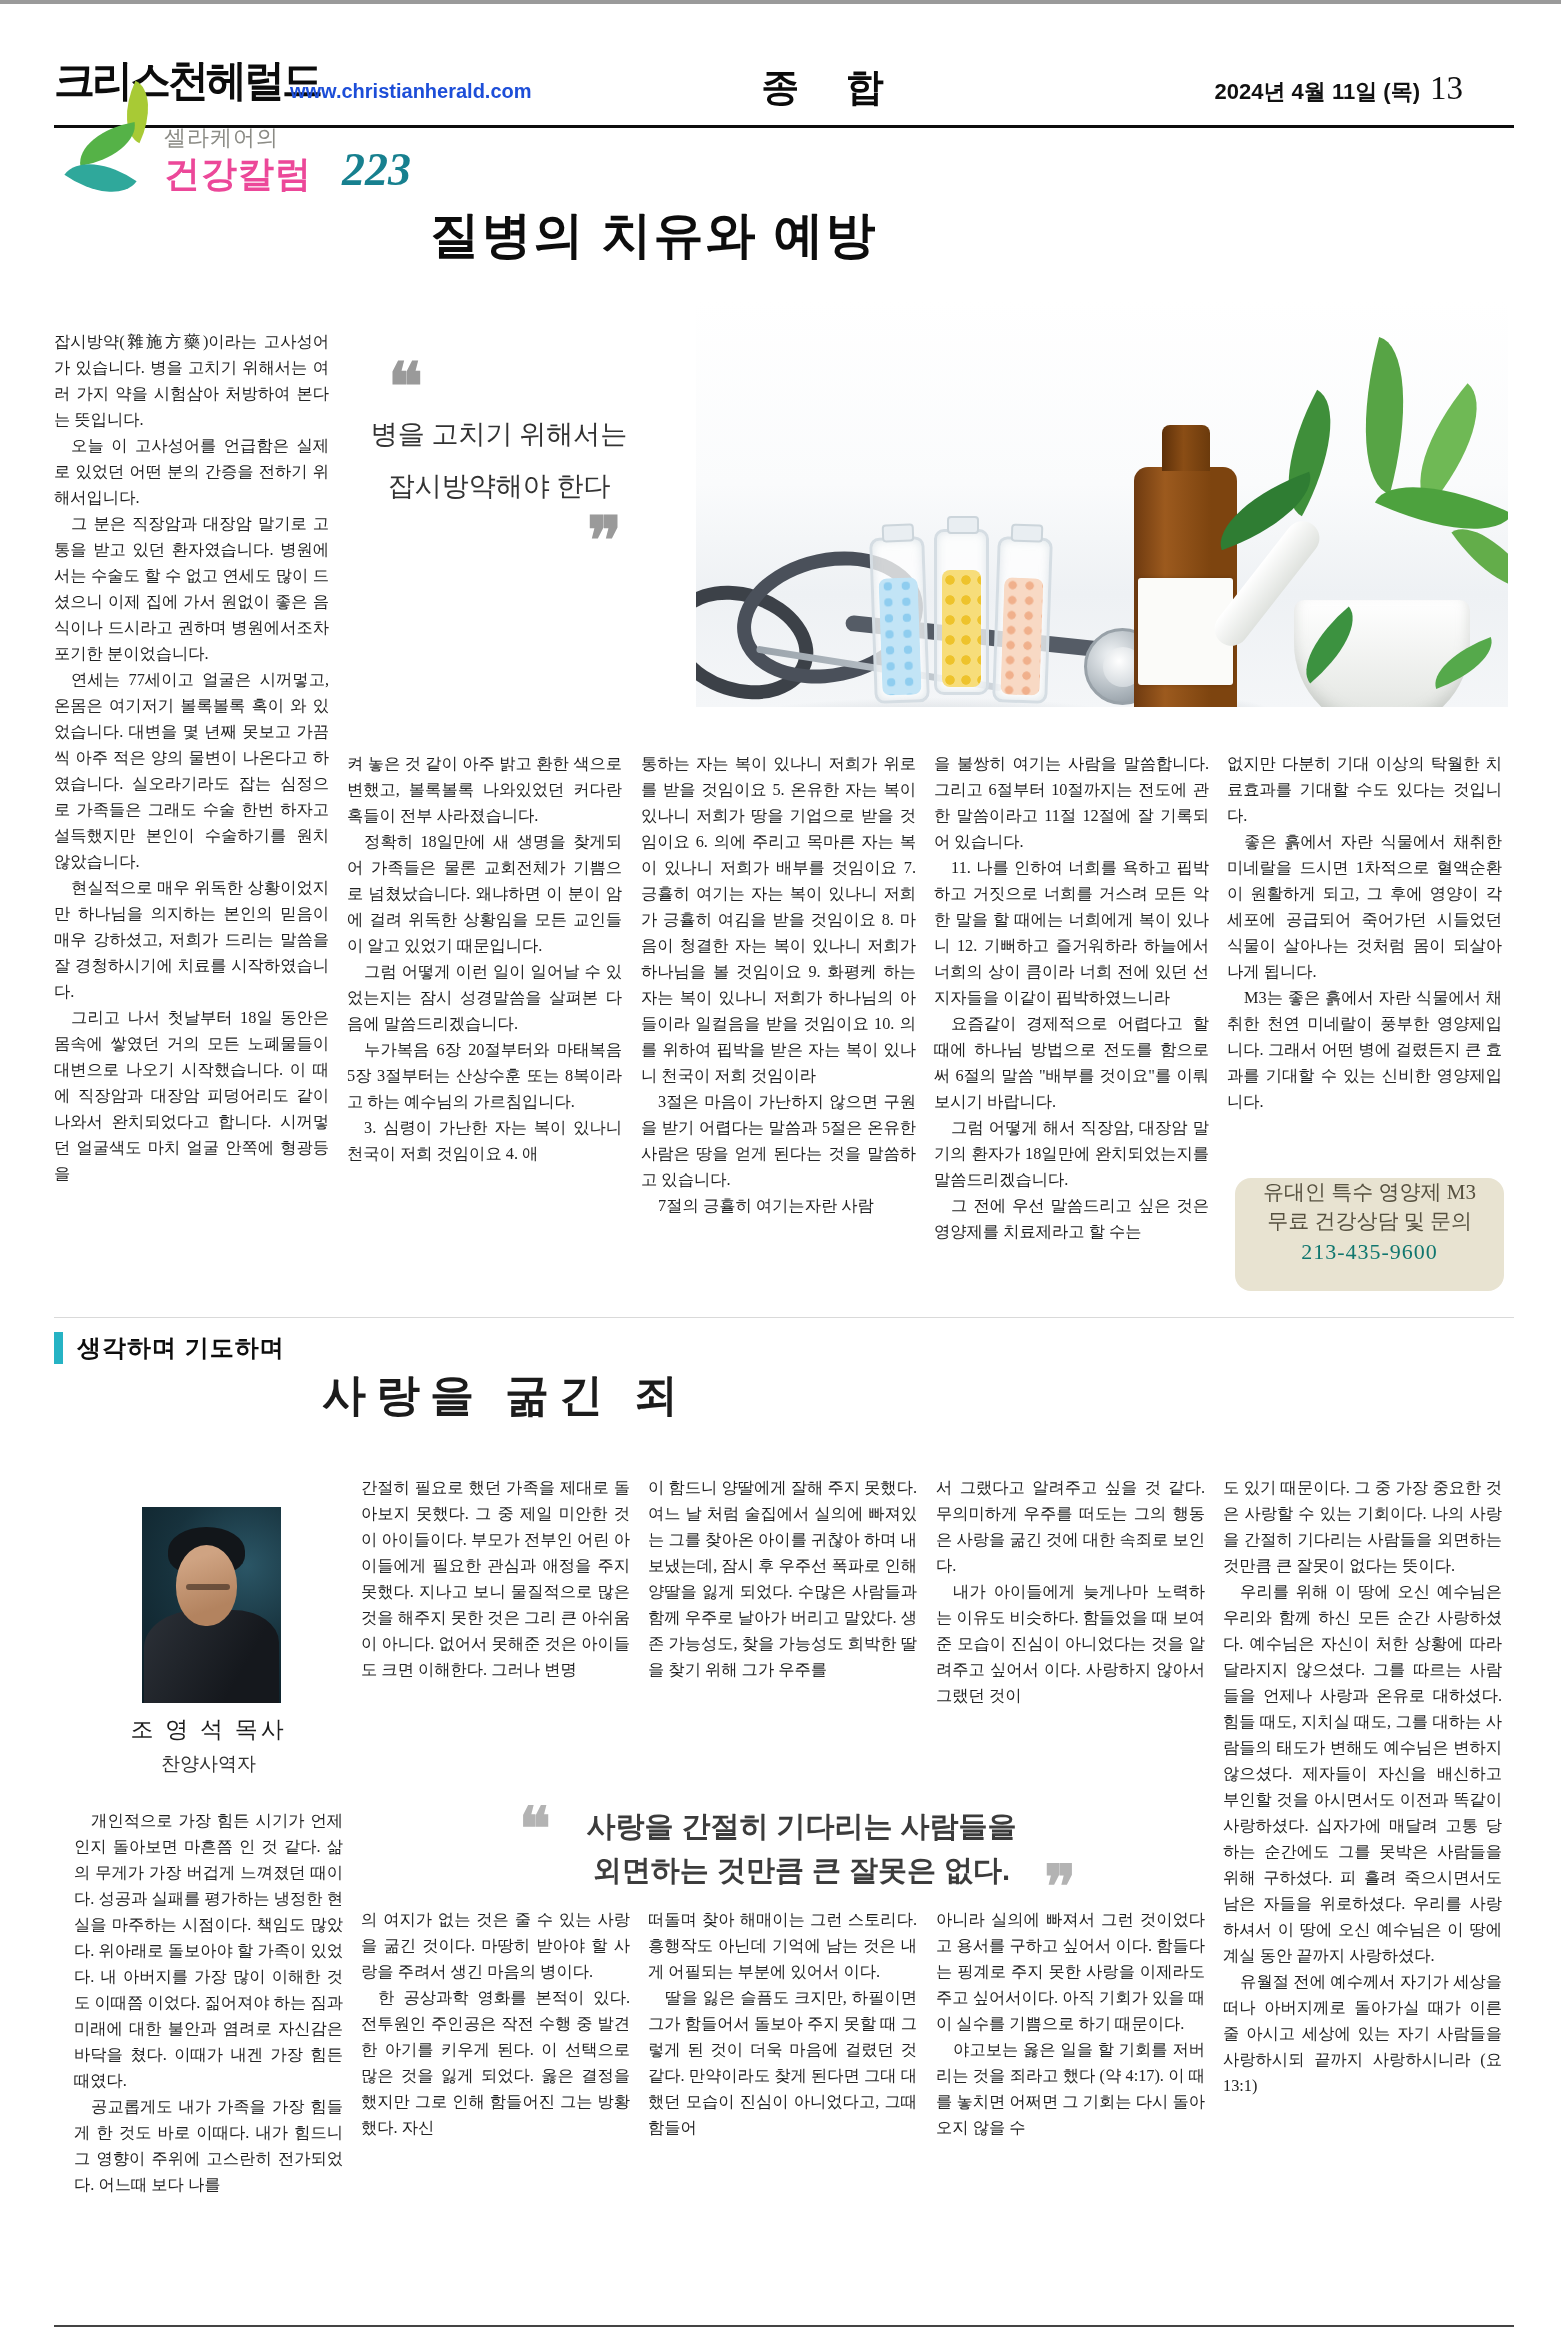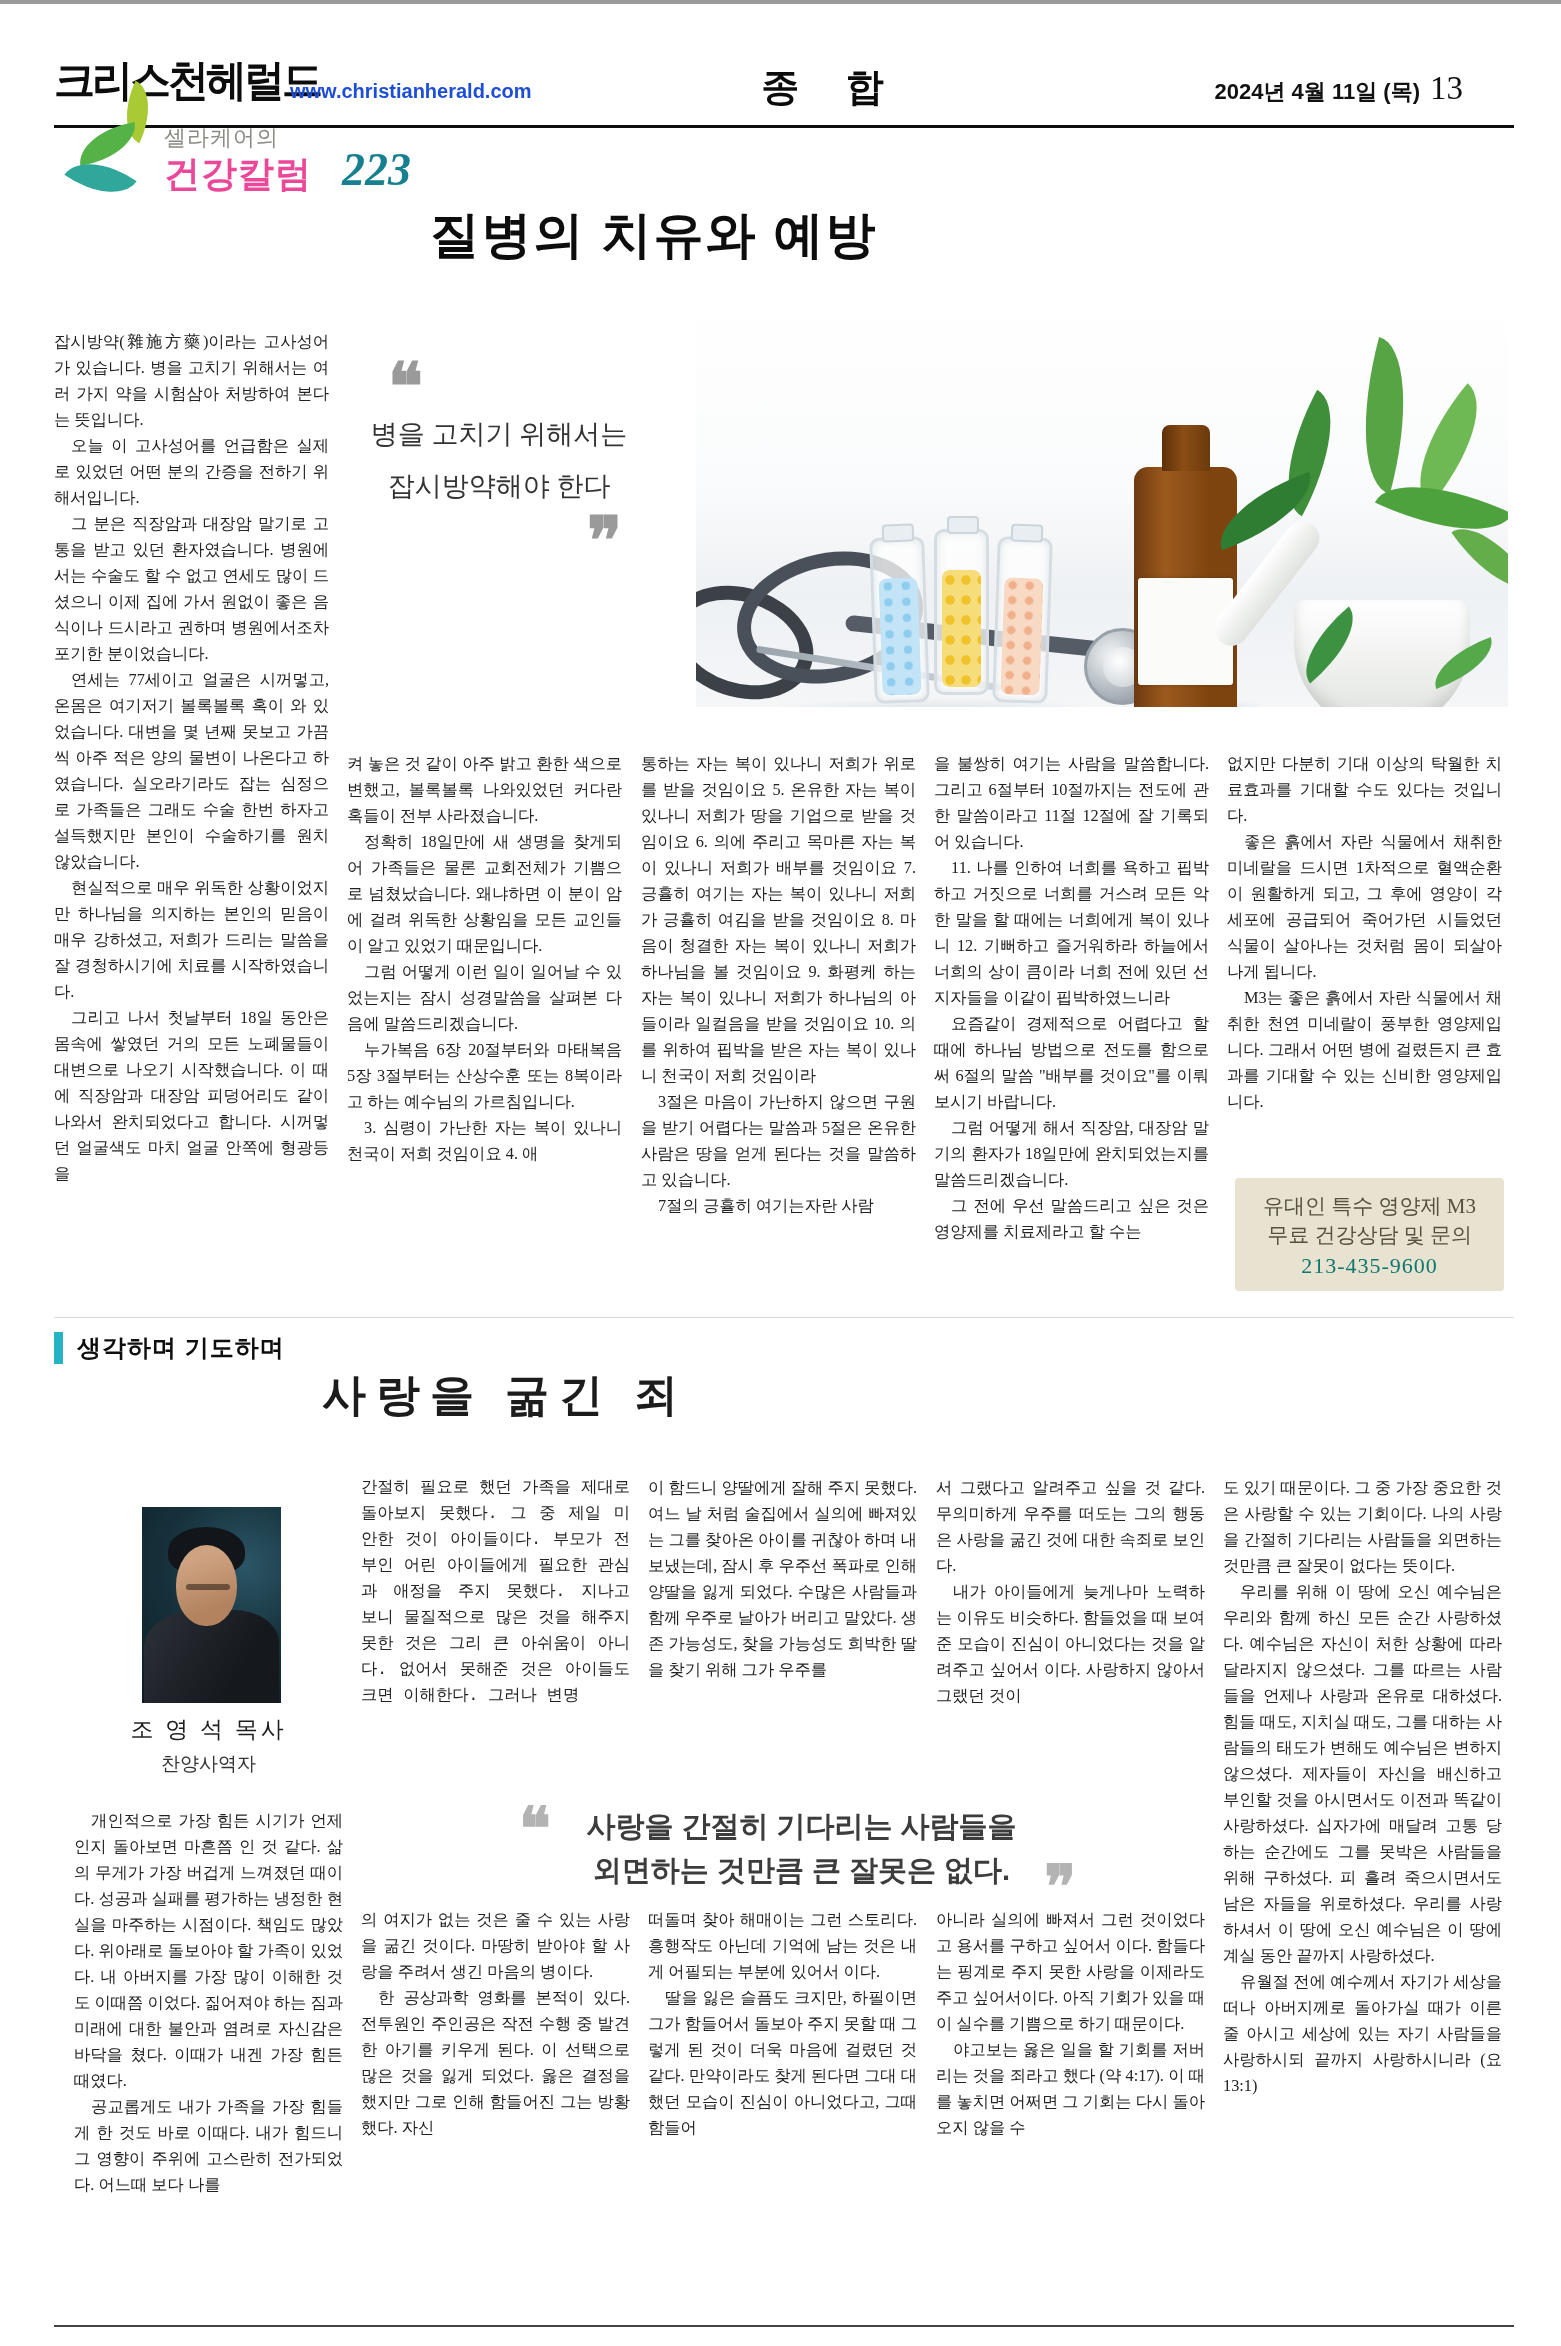--- a/index.html
+++ b/index.html
@@ -91,21 +91,21 @@
   .bodycol { position:absolute; font-size:16.3px; line-height:26px; text-align:justify; color:#222; overflow:hidden; }
   .bodycol p { text-indent:1.05em; }
   .bodycol p.cont { text-indent:0; }
   .a1-c1 { left:54px;  top:325px; width:275px; height:955px; }
   .a1-c2 { left:347px; top:747px; width:275px; height:535px; }
   .a1-c3 { left:641px; top:747px; width:275px; height:535px; }
   .a1-c4 { left:934px; top:747px; width:275px; height:535px; }
   .a1-c5 { left:1227px; top:747px; width:275px; height:416px; }
 
   .contact-box { position:absolute; left:1235px; top:1174px; width:269px; height:113px;
-    background:#e8e3d1; border-radius:4px; text-align:center; padding-top:14px;
+    background:#e8e3d1; border-radius:16px; text-align:center; padding-top:0;
     font-family:"Liberation Serif",serif; color:#4a463c; }
   .contact-box .cb-line { font-size:21px; line-height:29px; color:#55503f; }
   .contact-box .cb-phone { font-size:22px; line-height:31px; color:#0f766e; letter-spacing:1px; }
 
   
   .sec-divider { position:absolute; left:54px; top:1313px; width:1460px; height:1px; background:#d9d9d9; }
   .bottom-rule { position:absolute; left:54px; top:2321px; width:1460px; height:2px; background:#444; }
 
   
   .kicker { position:absolute; left:54px; top:1327px; height:34px; display:flex; align-items:center; }
@@ -119,21 +119,21 @@
   .a2-face { position:absolute; left:34px; top:38px; width:61px; height:81px; border-radius:50% 50% 48% 48%;
     background:linear-gradient(160deg,#cfa382 20%,#b3835f 75%); }
   .a2-hair { position:absolute; left:26px; top:20px; width:77px; height:48px; border-radius:50% 50% 40% 40%; background:#12161a; }
   .a2-brow { position:absolute; left:44px; top:77px; width:44px; height:6px; border-radius:3px; background:rgba(40,28,20,.55); }
   .a2-body { position:absolute; left:2px; top:103px; width:135px; height:95px; border-radius:40% 34% 0 0; background:linear-gradient(120deg,#2c3138,#15181d 70%); }
   .a2-caption { position:absolute; left:74px; top:1710px; width:269px; text-align:center; }
   .a2-author { font-family:"Liberation Serif",serif; font-size:23px; letter-spacing:3px; color:#1d1d1d; }
   .a2-role { font-family:"Liberation Serif",serif; font-size:19px; color:#333; margin-top:6px; }
 
   .a2-c1  { left:74px;  top:1804px; width:269px; height:507px; }
-  .a2-c2t { left:361px; top:1471px; width:269px; height:323px;font-family:Liberation Mono, monospace; }
+  .a2-c2t { left:361px; top:1471px; width:269px; height:323px; }
   .a2-c3t { left:648px; top:1471px; width:269px; height:323px; }
   .a2-c4t { left:936px; top:1471px; width:269px; height:323px; }
   .a2-c2b { left:361px; top:1903px; width:269px; height:408px; }
   .a2-c3b { left:648px; top:1903px; width:269px; height:408px; }
   .a2-c4b { left:936px; top:1903px; width:269px; height:408px; }
   .a2-c5  { left:1223px; top:1471px; width:279px; height:840px; }
 
   .pq2 { position:absolute; left:361px; top:1796px; width:844px; height:103px; }
   .pq2 .qmark-open { position:absolute; left:158px; top:6px; font-family:"Liberation Serif",serif;
     font-weight:900; font-size:59px; color:#b3b3b3; line-height:.8; }

